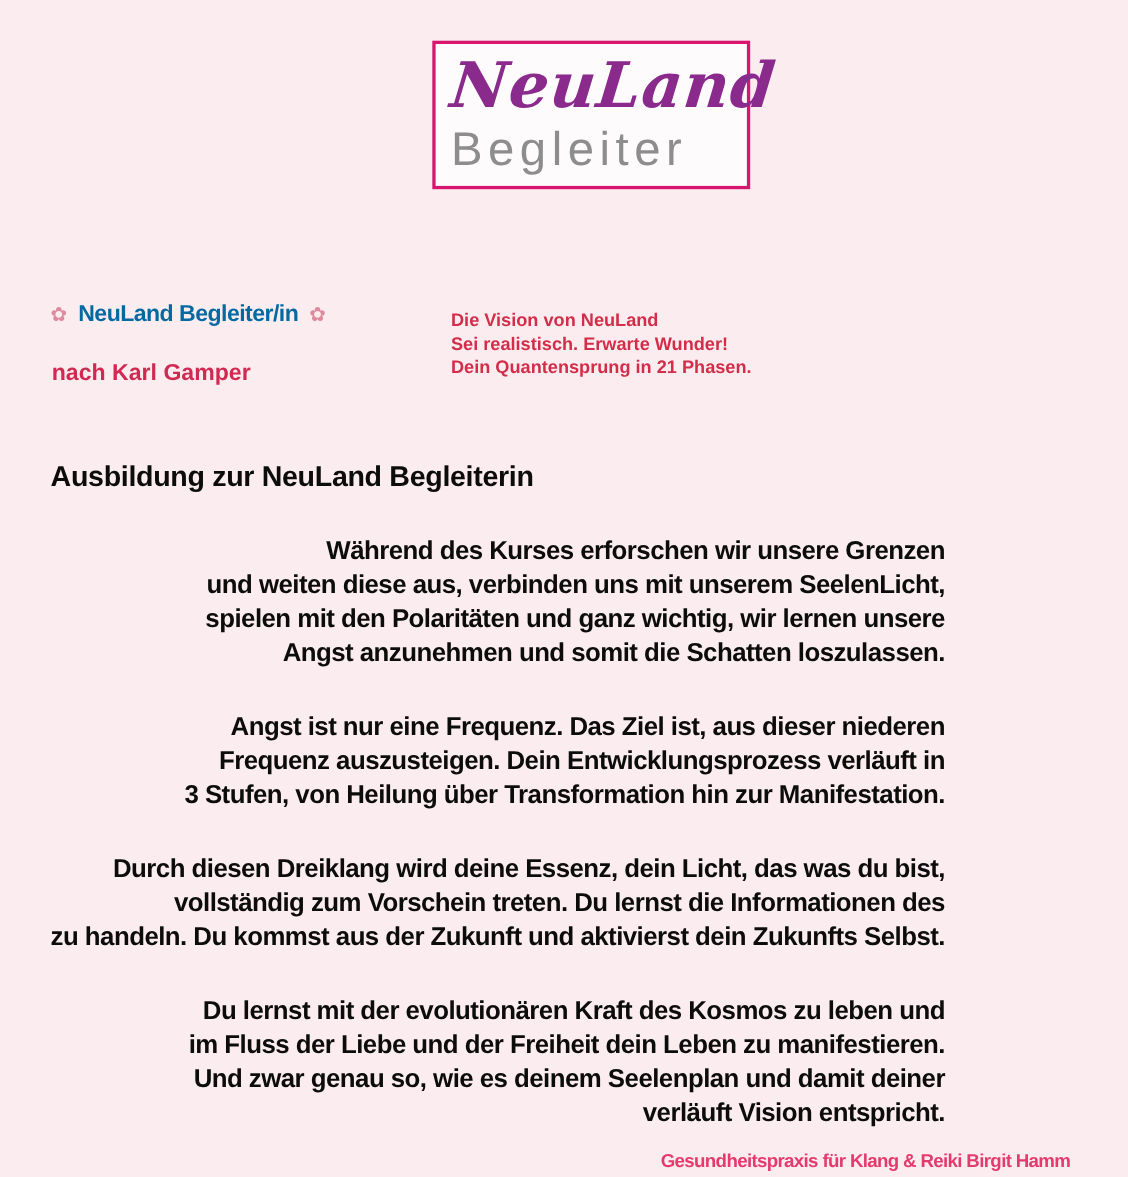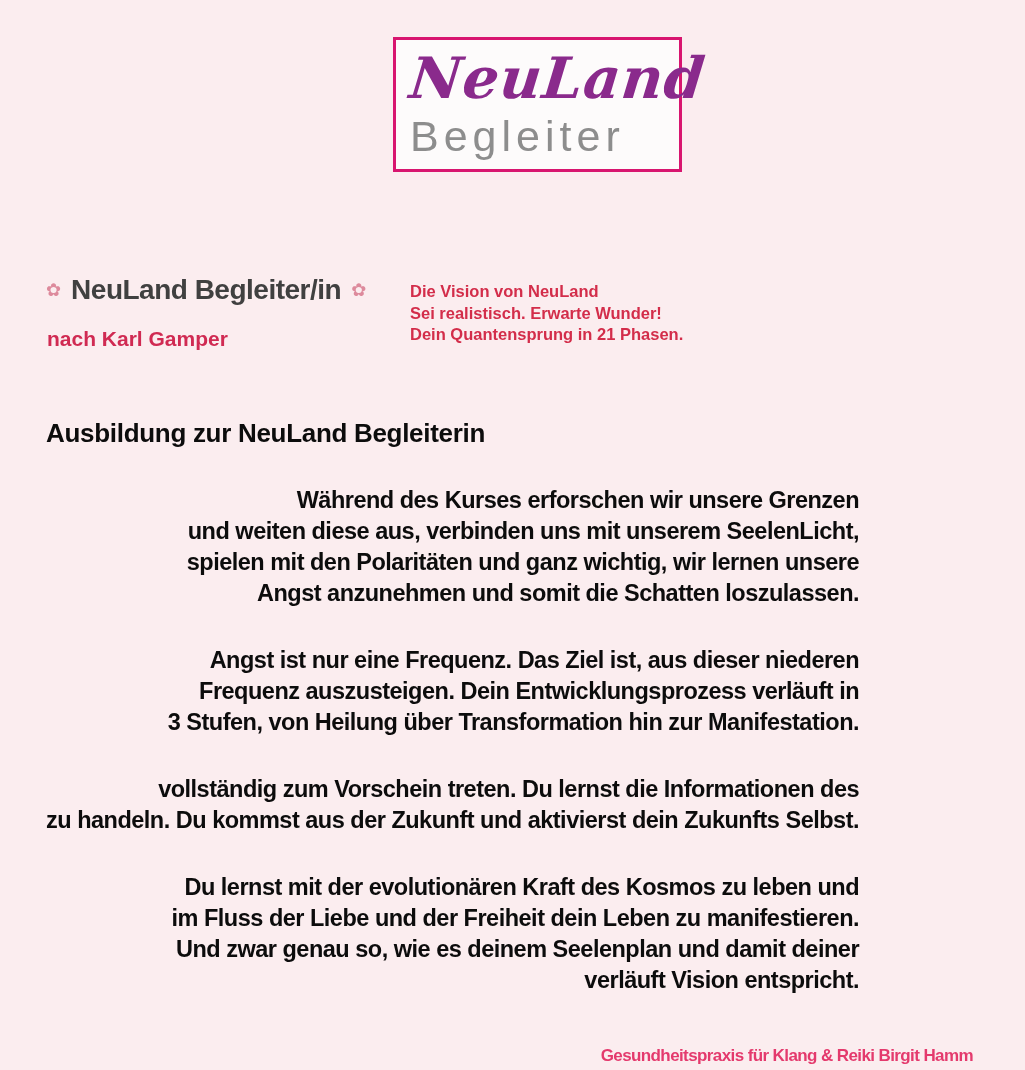--- a/index.html
+++ b/index.html
@@ -51,23 +51,23 @@
     display: flex;
     align-items: center;
     gap: 10px;
   }
   .flower {
     color: #dd8a9c;
     font-size: 18px;
     line-height: 18px;
   }
   .main-title {
-    font-size: 28px;
+    font-size: 21px;
     font-weight: 700;
-    color: #404040;
+    color: #0369a1;
     letter-spacing: -0.5px;
   }
   .subtitle {
     position: absolute;
     left: 47px; top: 327px;
     font-size: 21px;
     font-weight: 700;
     color: #d02a52;
   }
   .vision {
@@ -148,20 +148,21 @@
       <div class="line">Angst anzunehmen und somit die Schatten loszulassen.</div>
     </div>
 
     <div class="para">
       <div class="line">Angst ist nur eine Frequenz. Das Ziel ist, aus dieser niederen</div>
       <div class="line">Frequenz auszusteigen. Dein Entwicklungsprozess verläuft in</div>
       <div class="line">3 Stufen, von Heilung über Transformation hin zur Manifestation.</div>
     </div>
 
     <div class="para">
+      <div class="line">Durch diesen Dreiklang wird deine Essenz, dein Licht, das was du bist,</div>
       <div class="line">vollständig zum Vorschein treten. Du lernst die Informationen des</div>
       <div class="line">zu handeln. Du kommst aus der Zukunft und aktivierst dein Zukunfts Selbst.</div>
     </div>
 
     <div class="para">
       <div class="line">Du lernst mit der evolutionären Kraft des Kosmos zu leben und</div>
       <div class="line">im Fluss der Liebe und der Freiheit dein Leben zu manifestieren.</div>
       <div class="line">Und zwar genau so, wie es deinem Seelenplan und damit deiner</div>
       <div class="line">verläuft Vision entspricht.</div>
     </div>

